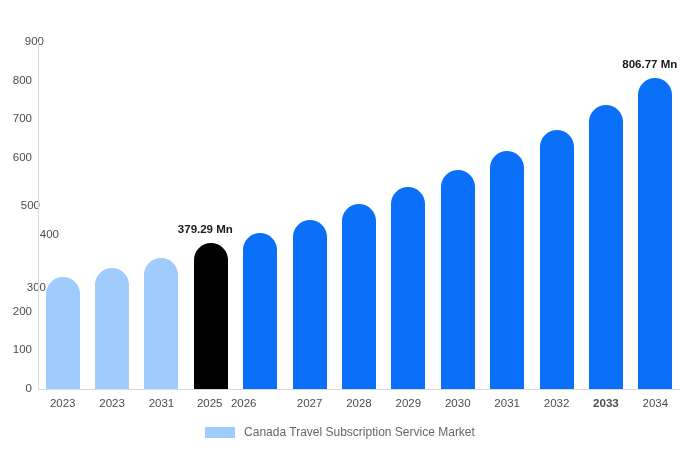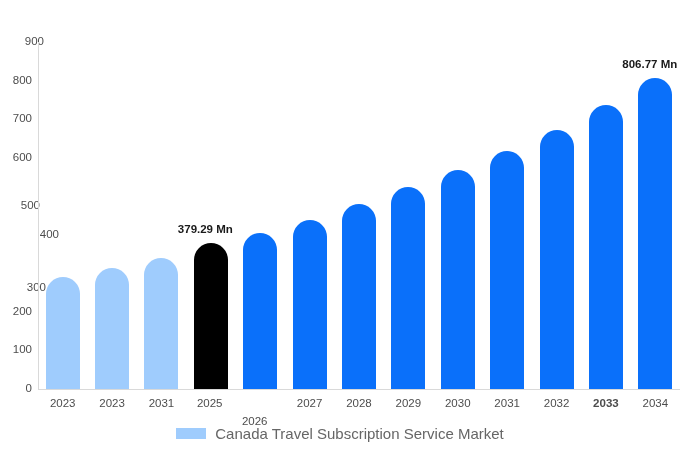--- a/index.html
+++ b/index.html
@@ -128,21 +128,21 @@
     justify-content: center;
   }
   #legend-swatch {
     width: 30px;
     height: 11px;
     background: #9fccfd;
     margin-right: 9px;
     flex: 0 0 auto;
   }
   #legend-label {
-    font-size: 15px;
+    font-size: 12px;
     color: #666666;
     white-space: nowrap;
   }
 </style>
 </head>
 <body>
 
 <div id="chart-root">
 
 
@@ -176,21 +176,21 @@
       <div class="bar" style="left: 501.538px; width: 34px; height: 259.479px; background: rgb(10, 112, 250);"></div>
       <div class="bar" style="left: 550.923px; width: 34px; height: 284.154px; background: rgb(10, 112, 250);"></div>
       <div class="bar" style="left: 600.308px; width: 34px; height: 311.055px; background: rgb(10, 112, 250);"></div>
     </div>
 
   <div id="x-axis">
       <div class="x-tick" style="left: 0px; width: 49.3846px;">2023</div>
       <div class="x-tick" style="left: 49.3846px; width: 49.3846px;">2023</div>
       <div class="x-tick" style="left: 98.7692px; width: 49.3846px;">2031</div>
       <div class="x-tick" style="left: 147px; width: 49.3846px;">2025</div>
-      <div class="x-tick" style="left: 192px; width: 49.3846px; margin-top: 18px;">2026</div>
+      <div class="x-tick" style="left: 181px; width: 49.3846px;">2026</div>
       <div class="x-tick" style="left: 246.923px; width: 49.3846px;">2027</div>
       <div class="x-tick" style="left: 296.308px; width: 49.3846px;">2028</div>
       <div class="x-tick" style="left: 345.692px; width: 49.3846px;">2029</div>
       <div class="x-tick" style="left: 395.077px; width: 49.3846px;">2030</div>
       <div class="x-tick" style="left: 444.462px; width: 49.3846px;">2031</div>
       <div class="x-tick" style="left: 493.846px; width: 49.3846px;">2032</div>
       <div class="x-tick" style="left: 543.231px; width: 49.3846px; font-weight: bold;">2033</div>
       <div class="x-tick" style="left: 592.615px; width: 49.3846px;">2034</div>
     </div>
 

